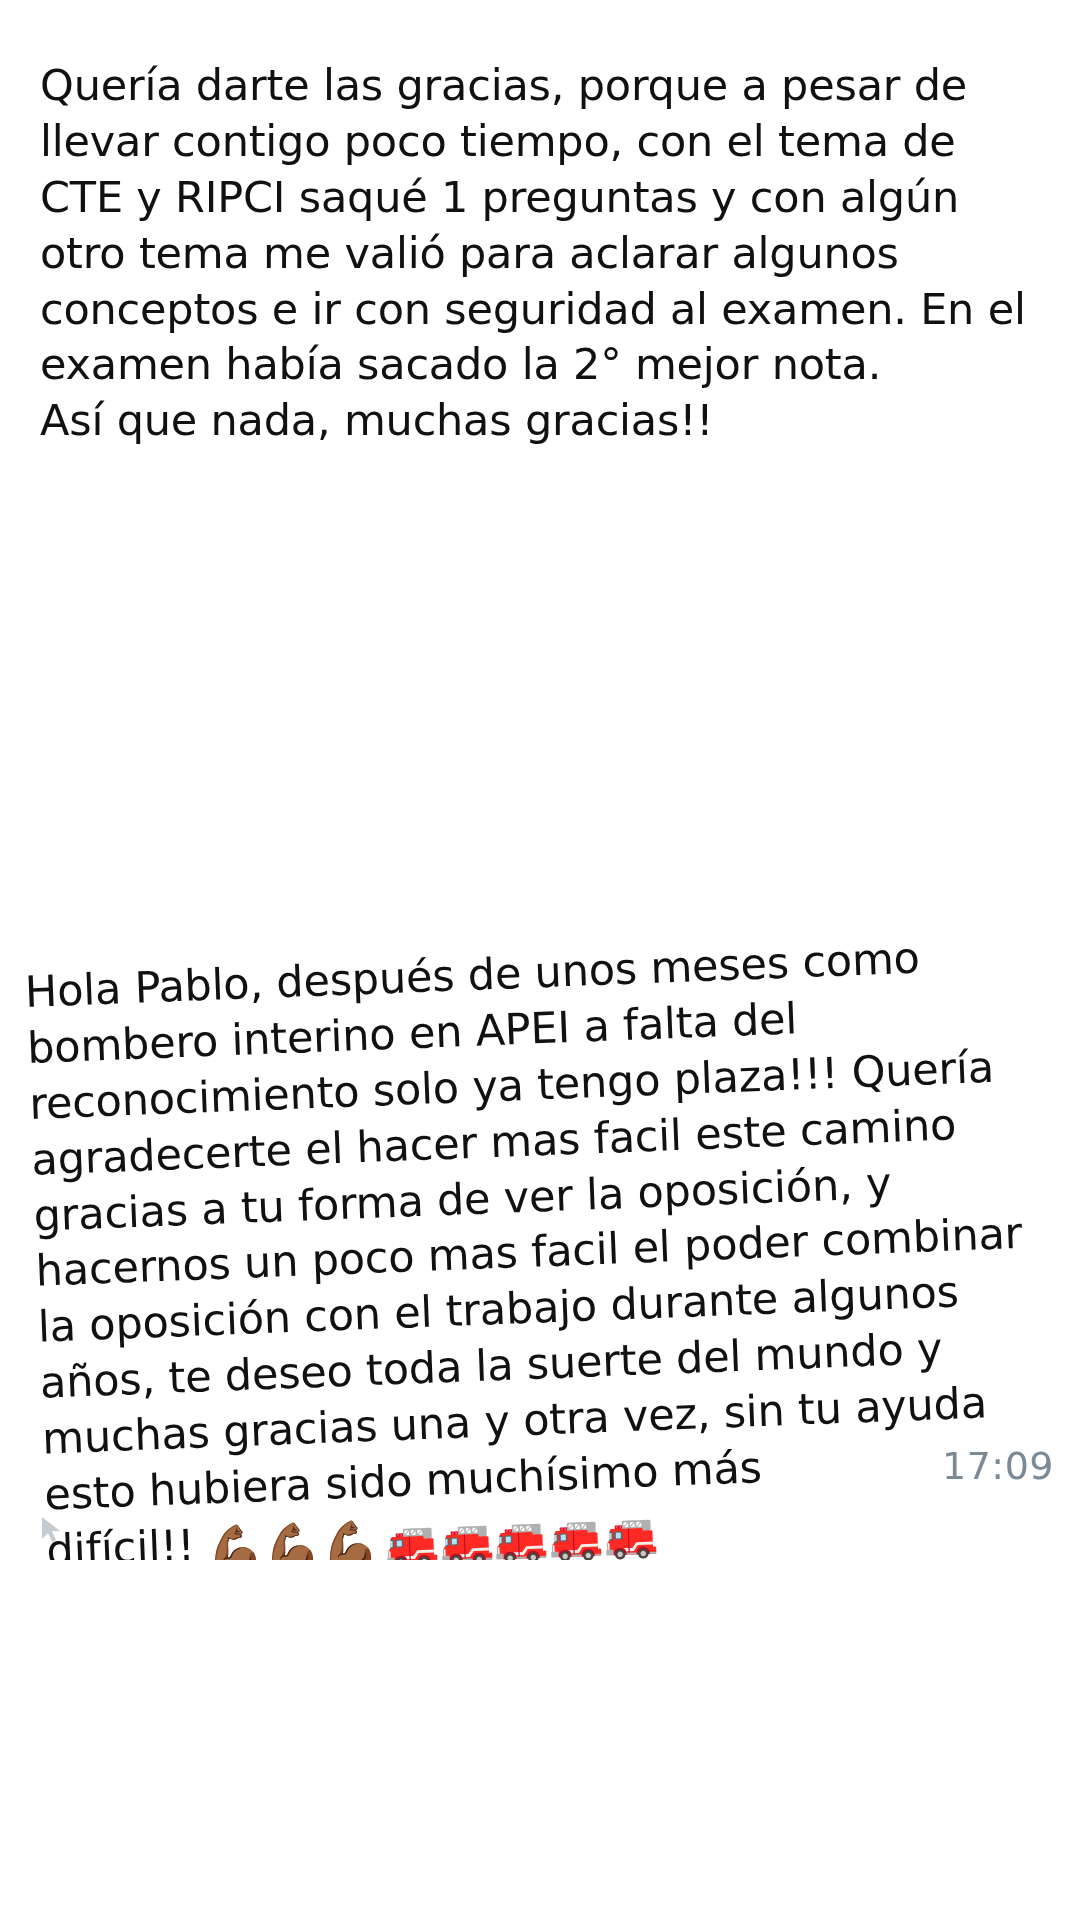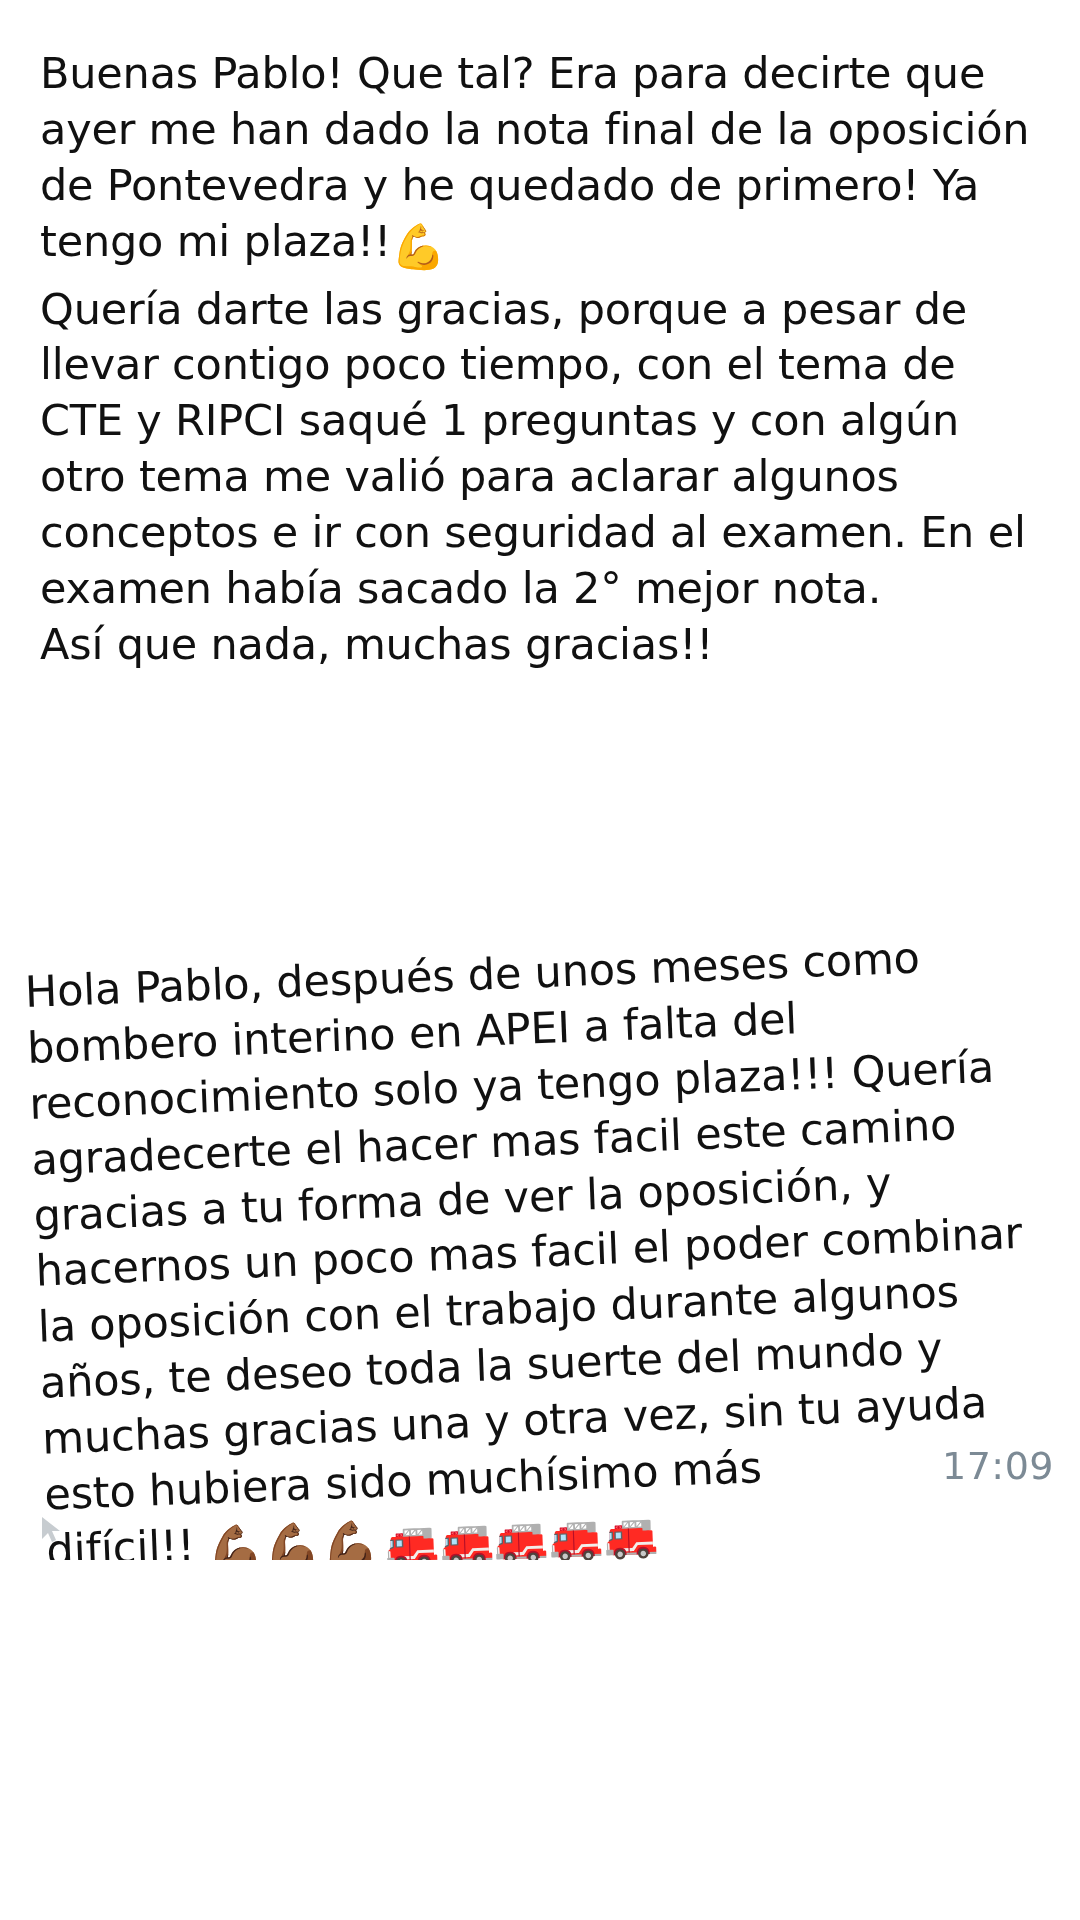--- a/index.html
+++ b/index.html
@@ -113,21 +113,20 @@
     height: 360px;
     background: #ffffff;
   }
 </style>
 </head>
 <body>
 
 <div class="screen">
 
   <div class="msg-one">
-    <div class="para p1"><span>Buenas Pablo! Que tal? Era para decirte que ayer me han dado la nota final de la oposición de Pontevedra y he quedado de primero! Ya tengo mi plaza!!</span><span class="emoji-inline">💪</span></div>
     <div class="para p2">Quería darte las gracias, porque a pesar de llevar contigo poco tiempo, con el tema de CTE y RIPCI saqué 1 preguntas y con algún otro tema me valió para aclarar algunos conceptos e ir con seguridad al examen. En el examen había sacado la 2° mejor nota.
 Así que nada, muchas gracias!!</div>
   </div>
 
   <div class="msg-two">
     <div class="para">Hola Pablo, después de unos meses como bombero interino en APEI a falta del reconocimiento solo ya tengo plaza!!! Quería agradecerte el hacer mas facil este camino gracias a tu forma de ver la oposición, y hacernos un poco mas facil el poder combinar la oposición con el trabajo durante algunos años, te deseo toda la suerte del mundo y muchas gracias una y otra vez, sin tu ayuda esto hubiera sido muchísimo más</div>
     <div class="tail-line">
       <span class="tail-word">difícil!!</span>
       <span class="emoji-run">💪🏾💪🏾💪🏾</span>
       <span class="emoji-run trucks">🚒🚒🚒🚒🚒</span>

